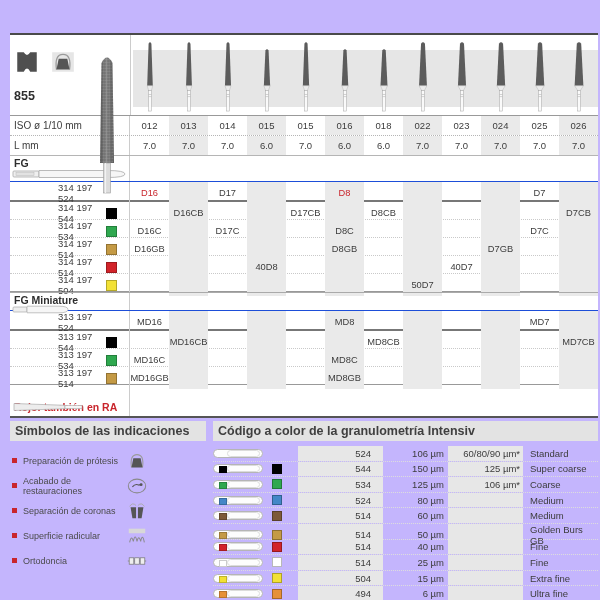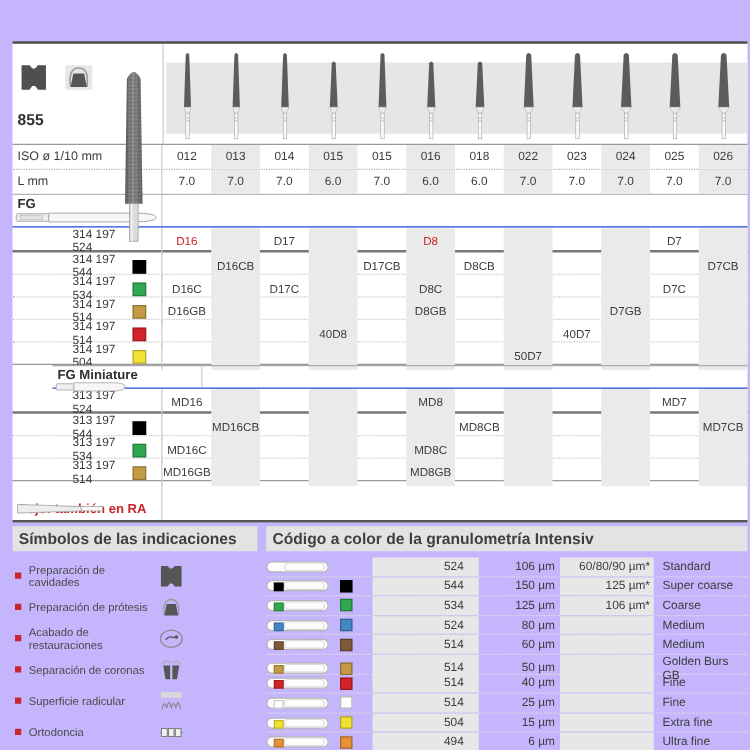--- a/index.html
+++ b/index.html
@@ -21,21 +21,21 @@
 
   .iso-row{height:19px;border-bottom:1px dotted #b5b5b5;}
   .l-row{height:19px;border-bottom:1px solid #b5b5b5;text-align:right;}
   .rlabel{display:flex;align-items:center;height:100%;padding-left:4px;font-size:10px;
           border-right:1px solid #ccc;box-sizing:border-box;}
   .cell{height:100%;display:flex;align-items:center;justify-content:center;font-size:9.5px;}
   .shade{background:#eaeaea;}
 
   .sec-head{position:relative;border-bottom:1px solid #1d4ed8;}
   .fg-head{height:25px;}
-  .fgm-head{height:17px;border-top:1px solid #aaa;margin-left:32px;}
+  .fgm-head{height:17px;border-top:1px solid #aaa;}
   .hl{position:absolute;left:0;top:0;width:120px;height:100%;border-right:1px solid #ccc;box-sizing:border-box;}
   .htitle{position:absolute;left:4px;top:1px;font-weight:bold;font-size:10.5px;color:#2e2e2e;}
   .fg-pict{position:absolute;left:2px;top:13px;}
   .fgm-pict{position:absolute;left:2px;top:12px;z-index:2;}
 
   .crow{height:17px;border-bottom:1px dotted #c9c9c9;}
   .crow.first{height:18px;border-bottom:2px solid #777;}
   .crow.last{border-bottom:1px solid #999;}
   .clabel{display:flex;align-items:center;height:100%;padding-left:4px;font-size:9.5px;
           border-right:1px solid #ccc;box-sizing:border-box;margin-left:44px;}
@@ -503,29 +503,20 @@
       <rect x="11.5" y="118" width="7" height="30" fill="#dcdcdc" stroke="#9a9a9a" stroke-width="0.6"></rect>
       <line x1="13.5" y1="118" x2="13.5" y2="148" stroke="#f3f3f3" stroke-width="1.2"></line>
     </svg>
   </div>
 
   <div class="symbols">
     <div class="sec-title">Símbolos de las indicaciones</div>
     <div class="sym-list" id="sym-list">
         <div class="sitem">
           <span class="sbullet"></span>
-          <span class="slabel">Preparación de cavidades</span>
-          <span class="sicon">
-            <svg viewBox="0 0 24 24" width="22" height="22">
-              <path d="M3 3 L9 3 Q12 8 15 3 L21 3 L21 21 L15 21 Q12 15 9 21 L3 21 Z" fill="#555"></path>
-            </svg>
-          </span>
-        </div>
-        <div class="sitem">
-          <span class="sbullet"></span>
           <span class="slabel">Preparación de prótesis</span>
           <span class="sicon">
             <svg viewBox="0 0 24 24" width="22" height="22">
               <path d="M6 19 Q4 5 12 5 Q20 5 18 19" fill="none" stroke="#9a9a9a" stroke-width="1.2"></path>
               <path d="M8 9 L16 9 L18 19 L6 19 Z" fill="#555"></path>
             </svg>
           </span>
         </div>
         <div class="sitem">
           <span class="sbullet"></span>

